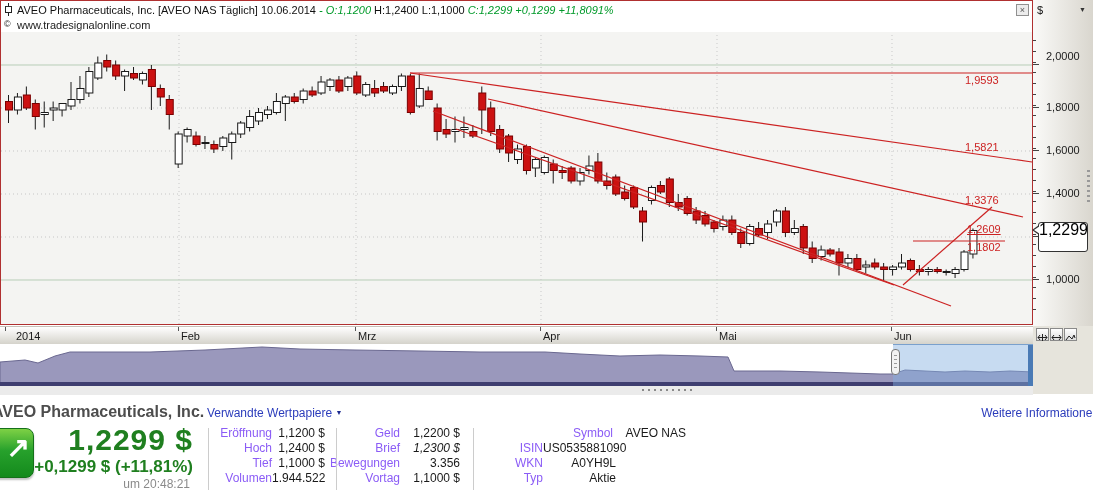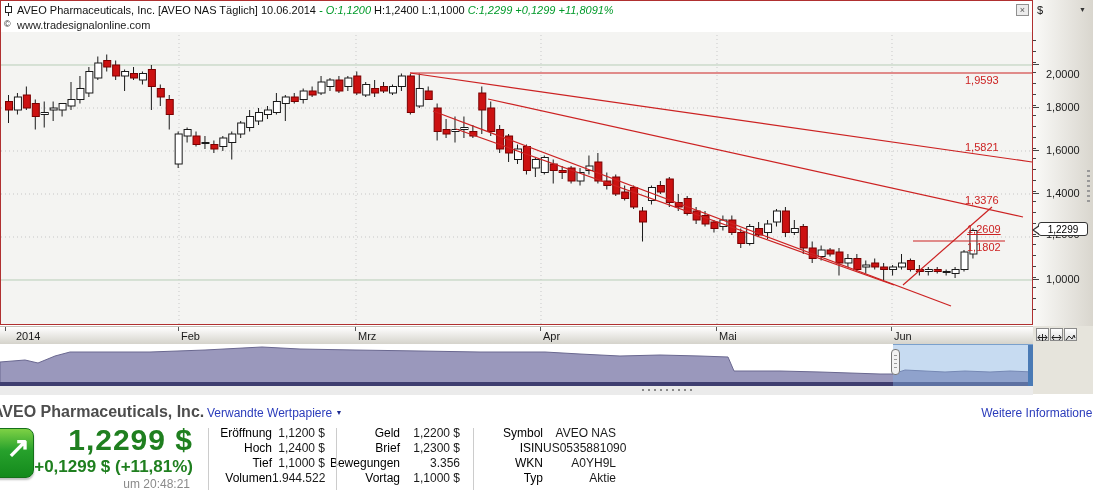--- a/index.html
+++ b/index.html
@@ -15,22 +15,22 @@
   #close-btn{position:absolute;right:3px;top:3px;width:13px;height:12px;border:1px solid #909090;background:#ececec;color:#555;
      font-size:9px;line-height:11px;text-align:center;cursor:pointer;box-sizing:border-box;}
   #plot-svg{position:absolute;left:0;top:0;}
   .tl-label{position:absolute;color:#cc2222;font-size:11px;white-space:nowrap;}
   
   #price-axis{position:absolute;left:1033px;top:0;width:60px;height:326px;background:linear-gradient(to right,#fafaf8,#d9d6ce);}
   #currency-sel{position:absolute;left:4px;top:4px;width:52px;height:14px;font-size:11px;color:#111;cursor:pointer;}
   #currency-arrow{position:absolute;right:3px;top:2px;font-size:7px;color:#333;}
   .pa-label{position:absolute;left:13px;font-size:11px;color:#1a1a1a;white-space:nowrap;}
   .pa-tick{position:absolute;left:0;height:1px;background:#444;}
-  #price-marker{position:absolute;left:5px;width:50px;height:14px;background:#fff;border:1px solid #333;border-radius:3px;
-     font-size:10px;text-align:center;line-height:13px;color:#000;box-sizing:border-box;}
+  #price-marker{position:absolute;left:5px;width:50px;height:30px;background:#fff;border:1px solid #333;border-radius:3px;
+     font-size:16px;text-align:center;line-height:13px;color:#000;box-sizing:border-box;}
   #price-marker:before{content:"";position:absolute;left:-7px;top:2px;border:5px solid transparent;border-right:7px solid #333;border-left:0;}
   #price-marker:after{content:"";position:absolute;left:-5px;top:3px;border:4px solid transparent;border-right:6px solid #fff;border-left:0;}
   #axis-grip{position:absolute;left:54px;top:170px;width:3px;height:34px;
      background:repeating-linear-gradient(to bottom,#999 0 2px,transparent 2px 5px);}
   
   #time-axis{position:absolute;left:0;top:326px;width:1033px;height:18px;background:linear-gradient(#ffffff,#d5d3cb);border-top:1px solid #c5c2ba;box-sizing:border-box;}
   .ta-label{position:absolute;top:3px;font-size:11px;color:#1a1a1a;}
   .ta-tick{position:absolute;top:0;width:1px;height:4px;background:#555;}
   #axis-corner{position:absolute;left:1033px;top:326px;width:60px;height:68px;background:#e6e4dc;}
   .nav-ico{position:absolute;top:2px;width:13px;height:13px;background:linear-gradient(#fff,#ddd);border:1px solid #8a8a8a;box-sizing:border-box;cursor:pointer;}
@@ -53,21 +53,21 @@
   #q-more{position:absolute;right:-6px;top:11px;font-size:12px;color:#2b3cbb;cursor:pointer;white-space:nowrap;}
   #q-icon{position:absolute;left:-16px;top:33px;width:48px;height:48px;border-radius:8px;border:1px solid #15711a;
      background:linear-gradient(#7ed145,#27a12c 45%,#148a1c);box-shadow:0 2px 2px rgba(0,0,0,.25);}
   #q-icon .arrow{position:absolute;right:3px;top:2px;color:#fff;font-size:28px;font-weight:bold;}
   #q-price{position:absolute;left:0;top:28px;width:193px;text-align:right;font-size:30px;font-weight:bold;color:#1f7f1f;letter-spacing:1px;}
   #q-change{position:absolute;left:0;top:62px;width:193px;text-align:right;font-size:17px;font-weight:bold;color:#1f7f1f;}
   #q-time{position:absolute;left:0;top:82px;width:190px;text-align:right;font-size:12px;color:#8a8a8a;}
   .vsep{position:absolute;top:33px;height:62px;width:1px;background:#cccccc;}
   .qcol{position:absolute;top:31px;font-size:12px;}
   .qrow{height:15px;line-height:15px;white-space:nowrap;}
-  .qlabel{display:inline-block;text-align:right;color:#000000;vertical-align:top;}
+  .qlabel{display:inline-block;text-align:right;color:#8b5cf6;vertical-align:top;}
   .qvalue{display:inline-block;text-align:right;color:#1a1a1a;vertical-align:top;}
 </style>
 </head>
 <body>
 
 <div id="screen">
 
   <div id="chart-frame">
     <svg id="plot-svg" width="1031" height="323">
         <line x1="0" y1="64" x2="1031" y2="64" stroke="#b7cdb7" stroke-width="1"></line>
@@ -329,21 +329,21 @@
         <div class="tl-label" style="left: 966px; top: 240px;">1,1802</div>
       </div>
   </div>
 
   <div id="price-axis">
     <div id="currency-sel">
       <span>$</span>
       <span id="currency-arrow">▼</span>
     </div>
     <div id="pa-ticks">
-        <div class="pa-label" style="top: 68px;">2,0000</div>
+        <div class="pa-label" style="top: 50px;">2,0000</div>
         <div class="pa-tick" style="top: 64px; width: 6px;"></div>
         <div class="pa-label" style="top: 101px;">1,8000</div>
         <div class="pa-tick" style="top: 107px; width: 6px;"></div>
         <div class="pa-label" style="top: 144px;">1,6000</div>
         <div class="pa-tick" style="top: 150px; width: 6px;"></div>
         <div class="pa-label" style="top: 187px;">1,4000</div>
         <div class="pa-tick" style="top: 193px; width: 6px;"></div>
         <div class="pa-label" style="top: 228px;">1,2000</div>
         <div class="pa-tick" style="top: 236px; width: 6px;"></div>
         <div class="pa-label" style="top: 273px;">1,0000</div>
@@ -441,26 +441,26 @@
     <div id="q-time">um 20:48:21</div>
     <div id="q-table">
         <div class="qcol" style="left: 0px;">
           <div class="qrow"><span class="qlabel" style="width: 272px;">Eröffnung</span><span class="qvalue" style="width: 53px;">1,1200 $</span></div>
           <div class="qrow"><span class="qlabel" style="width: 272px;">Hoch</span><span class="qvalue" style="width: 53px;">1,2400 $</span></div>
           <div class="qrow"><span class="qlabel" style="width: 272px;">Tief</span><span class="qvalue" style="width: 53px;">1,1000 $</span></div>
           <div class="qrow"><span class="qlabel" style="width: 272px;">Volumen</span><span class="qvalue" style="width: 53px;">1.944.522</span></div>
         </div>
         <div class="qcol" style="left: 0px;">
           <div class="qrow"><span class="qlabel" style="width: 400px;">Geld</span><span class="qvalue" style="width: 60px;">1,2200 $</span></div>
-          <div class="qrow"><span class="qlabel" style="width: 400px;">Brief</span><span class="qvalue" style="width: 60px;">1,2300 $</span></div>
+          <div class="qrow"><span class="qlabel" style="width: 400px;">Brief</span><span class="qvalue" style="width: 60px; font-style: italic;">1,2300 $</span></div>
           <div class="qrow"><span class="qlabel" style="width: 400px;">Bewegungen</span><span class="qvalue" style="width: 60px;">3.356</span></div>
           <div class="qrow"><span class="qlabel" style="width: 400px;">Vortag</span><span class="qvalue" style="width: 60px;">1,1000 $</span></div>
         </div>
         <div class="qcol" style="left: 0px;">
-          <div class="qrow"><span class="qlabel" style="width: 543px;">Symbol</span><span class="qvalue" style="width: 73px;">AVEO NAS</span></div>
+          <div class="qrow"><span class="qlabel" style="width: 613px;">Symbol</span><span class="qvalue" style="width: 73px;">AVEO NAS</span></div>
           <div class="qrow"><span class="qlabel" style="width: 543px;">ISIN</span><span class="qvalue" style="width: 73px;">US0535881090</span></div>
           <div class="qrow"><span class="qlabel" style="width: 543px;">WKN</span><span class="qvalue" style="width: 73px;">A0YH9L</span></div>
           <div class="qrow"><span class="qlabel" style="width: 543px;">Typ</span><span class="qvalue" style="width: 73px;">Aktie</span></div>
         </div>
       </div>
   <div class="vsep" style="left: 208px;"></div>
       <div class="vsep" style="left: 336px;"></div>
       <div class="vsep" style="left: 473px;"></div>
     </div>
 </div>

